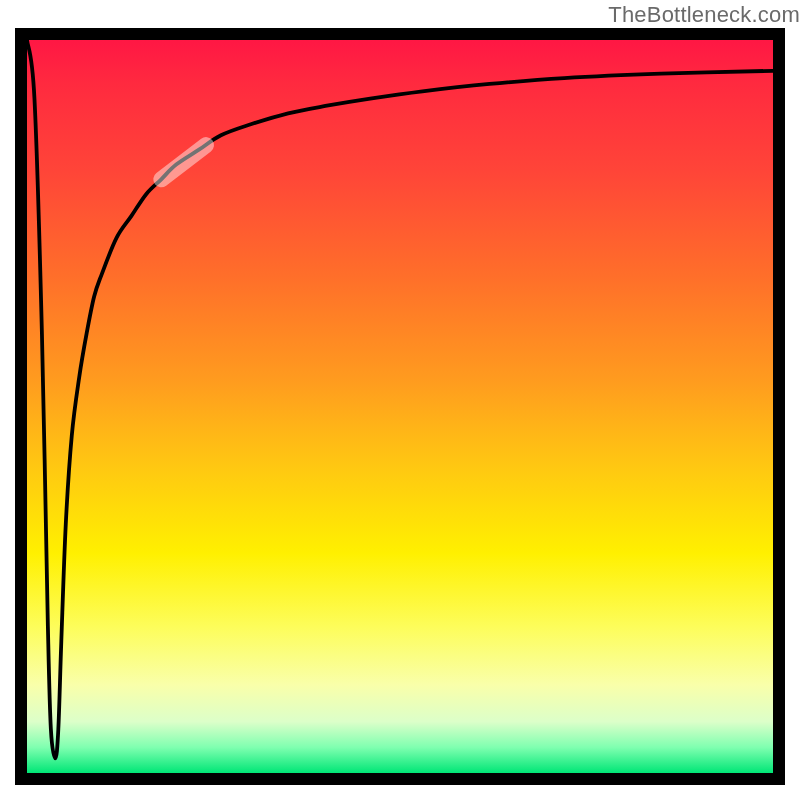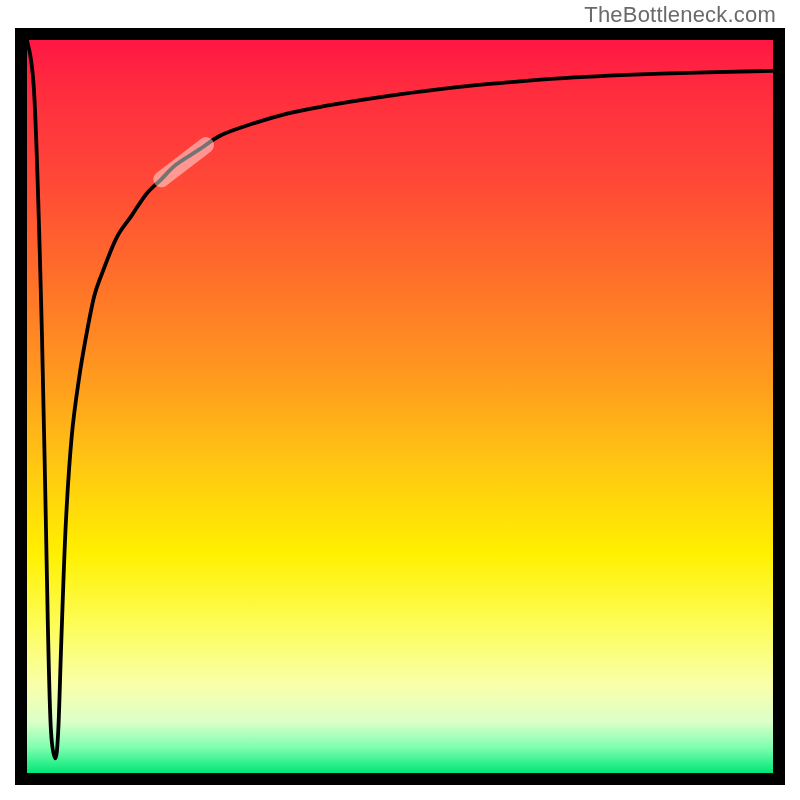--- a/index.html
+++ b/index.html
@@ -12,21 +12,21 @@
     overflow: hidden;
   }
   .stage {
     position: relative;
     width: 800px;
     height: 800px;
   }
   .watermark {
     position: absolute;
     top: 2px;
-    right: 24px;
+    right: 0;
     color: #6a6a6a;
     font-size: 22px;
     font-weight: 400;
     letter-spacing: 0.2px;
     user-select: none;
   }
   .frame {
     position: absolute;
     left: 15px;
     top: 28px;

